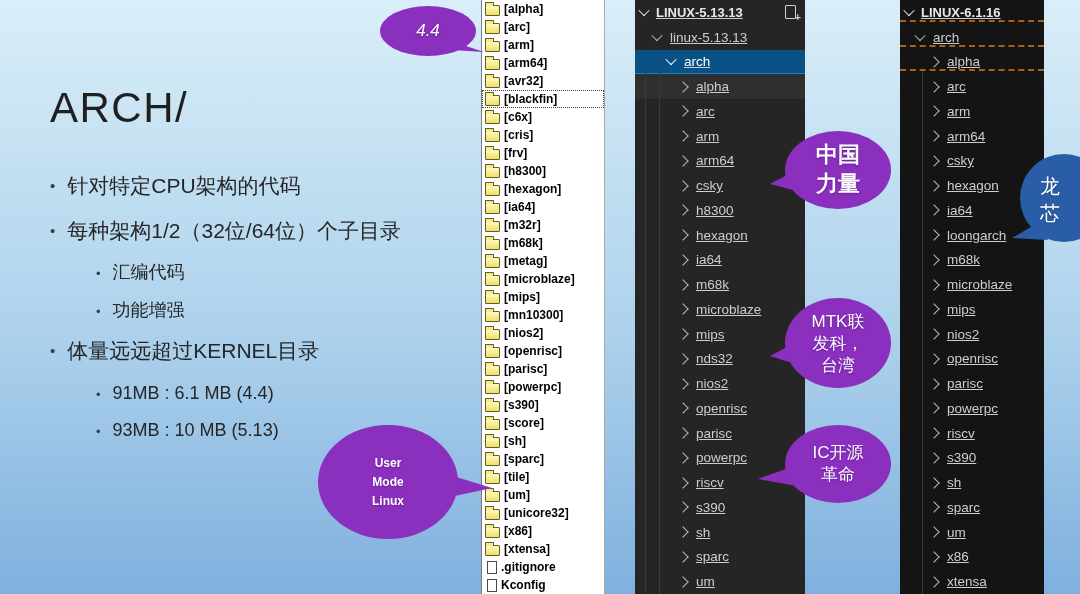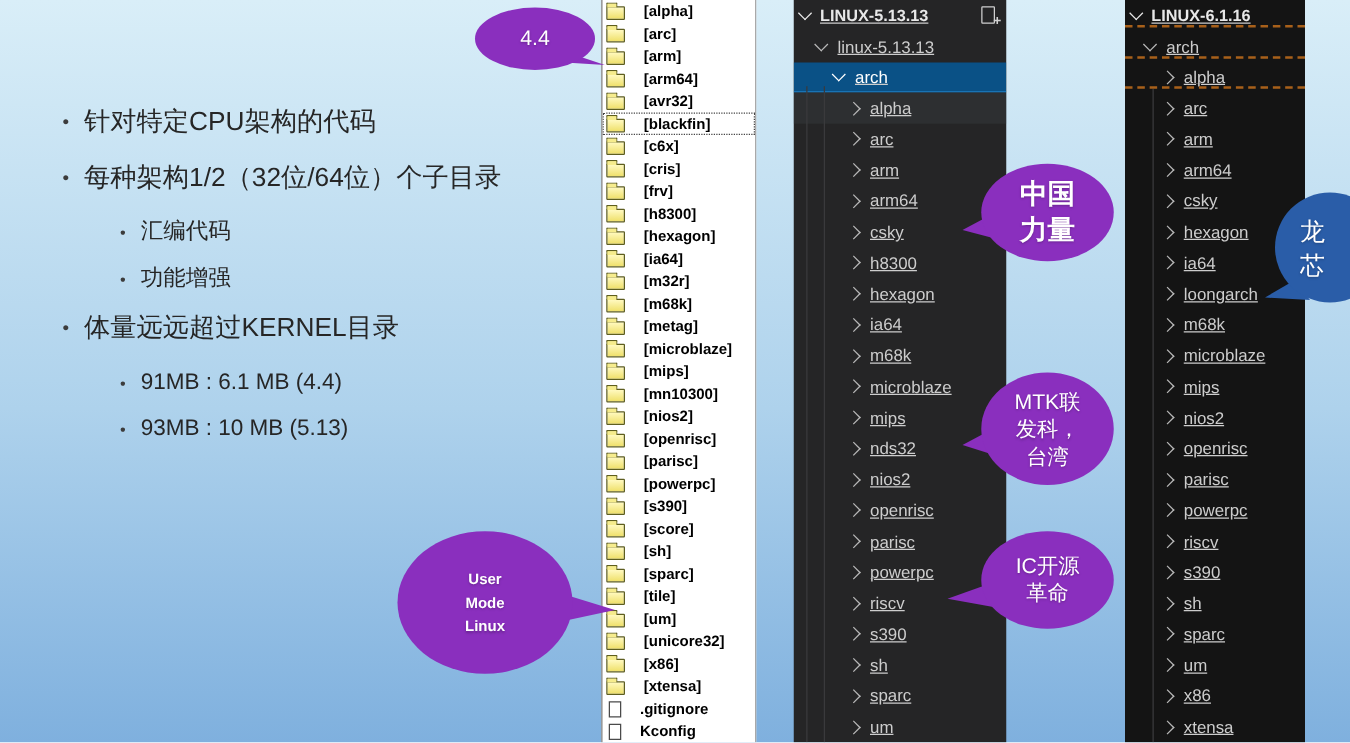--- a/index.html
+++ b/index.html
@@ -17,21 +17,21 @@
   .bullet.lvl1 .dot{font-size:15px;margin-top:4px;}
   .bullet.lvl2{font-size:18px;margin-left:46px;margin-bottom:14px;}
   .bullet.lvl2 .dot{font-size:13px;margin-top:4px;}
   .bullet.lvl1 + .bullet.lvl1{margin-top:4px;}
   .bullet.lvl2 + .bullet.lvl1{margin-top:10px;}
   
   .explorer{
     position:absolute;left:481px;top:0;width:124px;height:594px;background:#ffffff;
     border-left:1px solid #7e7e7e;border-right:1px solid #a9a9a9;box-sizing:border-box;overflow:hidden;
   }
-  .f-row{display:flex;align-items:center;height:18px;padding-left:3px;gap:15px;
+  .f-row{display:flex;align-items:center;height:18px;padding-left:3px;gap:4px;
     font-size:12px;font-weight:700;color:#000;white-space:nowrap;}
   .f-row.focused{outline:1px dotted #444;outline-offset:-1px;}
   .folder-ico{flex:none;position:relative;width:15px;height:11px;margin-top:2px;
     background:linear-gradient(180deg,#fff9bf,#efe06a);border:1px solid #5e5e20;border-radius:1px;box-sizing:border-box;}
   .folder-ico::before{content:"";position:absolute;left:-1px;top:-4px;width:7px;height:3px;
     background:#f6ec8d;border:1px solid #5e5e20;border-bottom:none;border-radius:1px 1px 0 0;}
   .file-ico{flex:none;width:10px;height:13px;background:#fff;border:1px solid #4a4a4a;box-sizing:border-box;margin-left:2px;}
   
   .vsc{position:absolute;top:0;height:594px;color:#cdcdcd;font-size:13.5px;overflow:hidden;text-decoration:underline;}
   #panel2{left:635px;width:170px;background:var(--p2bg,#252526);}
@@ -57,39 +57,40 @@
   .nf-box{position:absolute;left:1px;top:0;width:9px;height:12px;border:1.2px solid #d0d0d0;border-radius:1px;}
   .nf-plus{position:absolute;right:-1px;bottom:-3px;font-size:11px;font-weight:700;color:#d0d0d0;line-height:1;}
   
   .callout{position:absolute;z-index:5;}
   .callout svg{position:absolute;left:0;top:0;}
   .callout.purple{color:var(--purple,#8a2fbe);}
   .callout.blue{color:var(--blue,#2a5da8);}
   .co-text{position:absolute;display:flex;flex-direction:column;align-items:center;justify-content:center;
     text-align:center;color:#fff;text-shadow:0 1px 2px rgba(0,0,0,.25);}
   #co-44{left:370px;top:2px;width:120px;height:58px;}
-  #co-44 .co-text{left:10px;top:4px;width:96px;height:50px;font-size:17px;}
+  #co-44 .co-text{left:10px;top:4px;width:96px;height:50px;font-size:17px;font-style:italic;}
   #co-uml{left:312px;top:422px;width:182px;height:122px;}
   #co-uml .co-text{left:16px;top:10px;width:120px;height:100px;font-size:12px;font-weight:700;gap:5px;}
   #co-csky{left:752px;top:130px;width:142px;height:82px;}
   #co-csky .co-text{left:54px;top:8px;width:64px;height:64px;font-size:22px;line-height:1.3;font-weight:bold;}
   #co-mtk{left:752px;top:296px;width:142px;height:96px;}
   #co-mtk .co-text{left:56px;top:8px;width:60px;height:80px;font-size:17px;line-height:1.3;}
   #co-ic{left:742px;top:424px;width:152px;height:82px;}
   #co-ic .co-text{left:64px;top:8px;width:64px;height:64px;font-size:17px;line-height:1.3;}
   #co-loong{left:1000px;top:148px;width:80px;height:104px;}
   #co-loong .co-text{left:30px;top:10px;width:40px;height:84px;font-size:20px;line-height:1.35;}
   #co-loong .co-text .wrapbox{width:26px;word-break:break-all;}
 </style>
 </head>
 <body>
 
 <div class="stage" style="--purple: #8a2fbe; --blue: #2a5da8; --sel: #0a5186; --p2bg: #252526; --p3bg: #141414; --grad-top: #d9eef8; --grad-bot: #7fb0de;">
 
   <div class="content">
+    <h1>ARCH/</h1>
     <div id="bullets">
         <div class="bullet lvl1">
           <span class="dot">•</span>
           <span class="btxt">针对特定CPU架构的代码</span>
         </div>
         <div class="bullet lvl1">
           <span class="dot">•</span>
           <span class="btxt">每种架构1/2（32位/64位）个子目录</span>
         </div>
         <div class="bullet lvl2">

